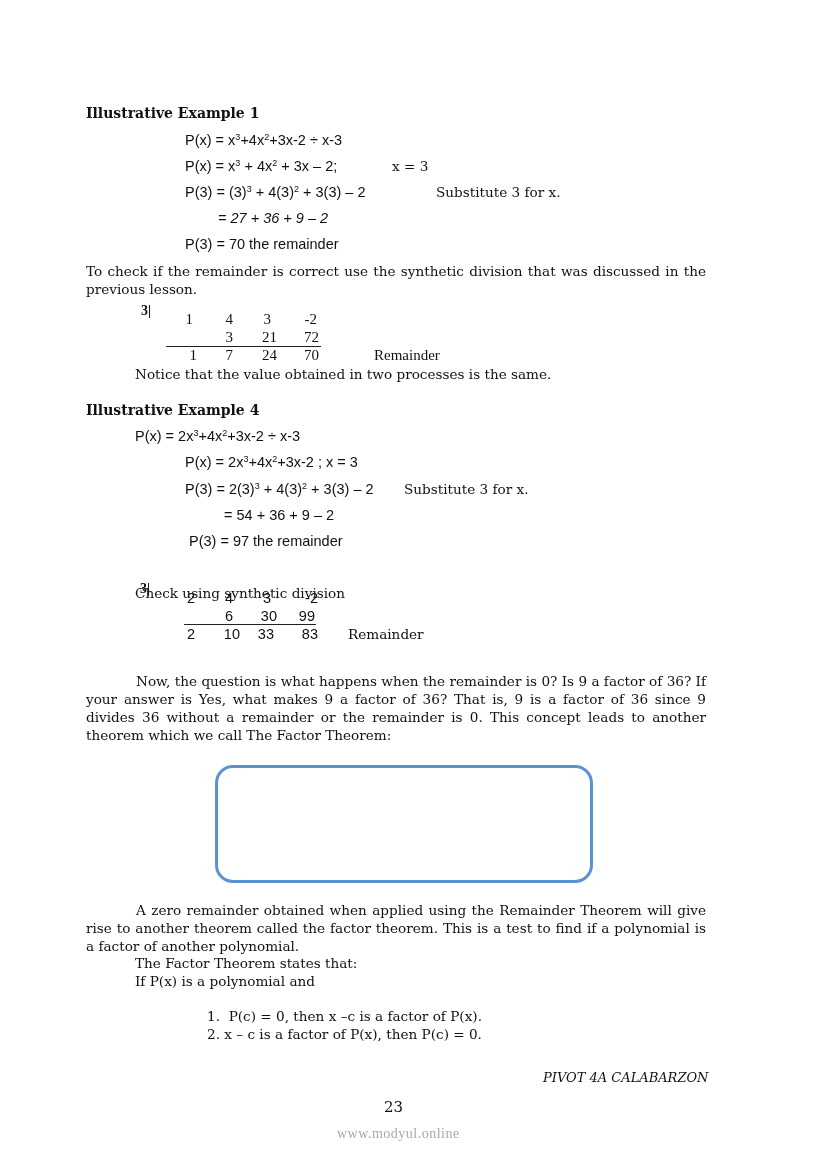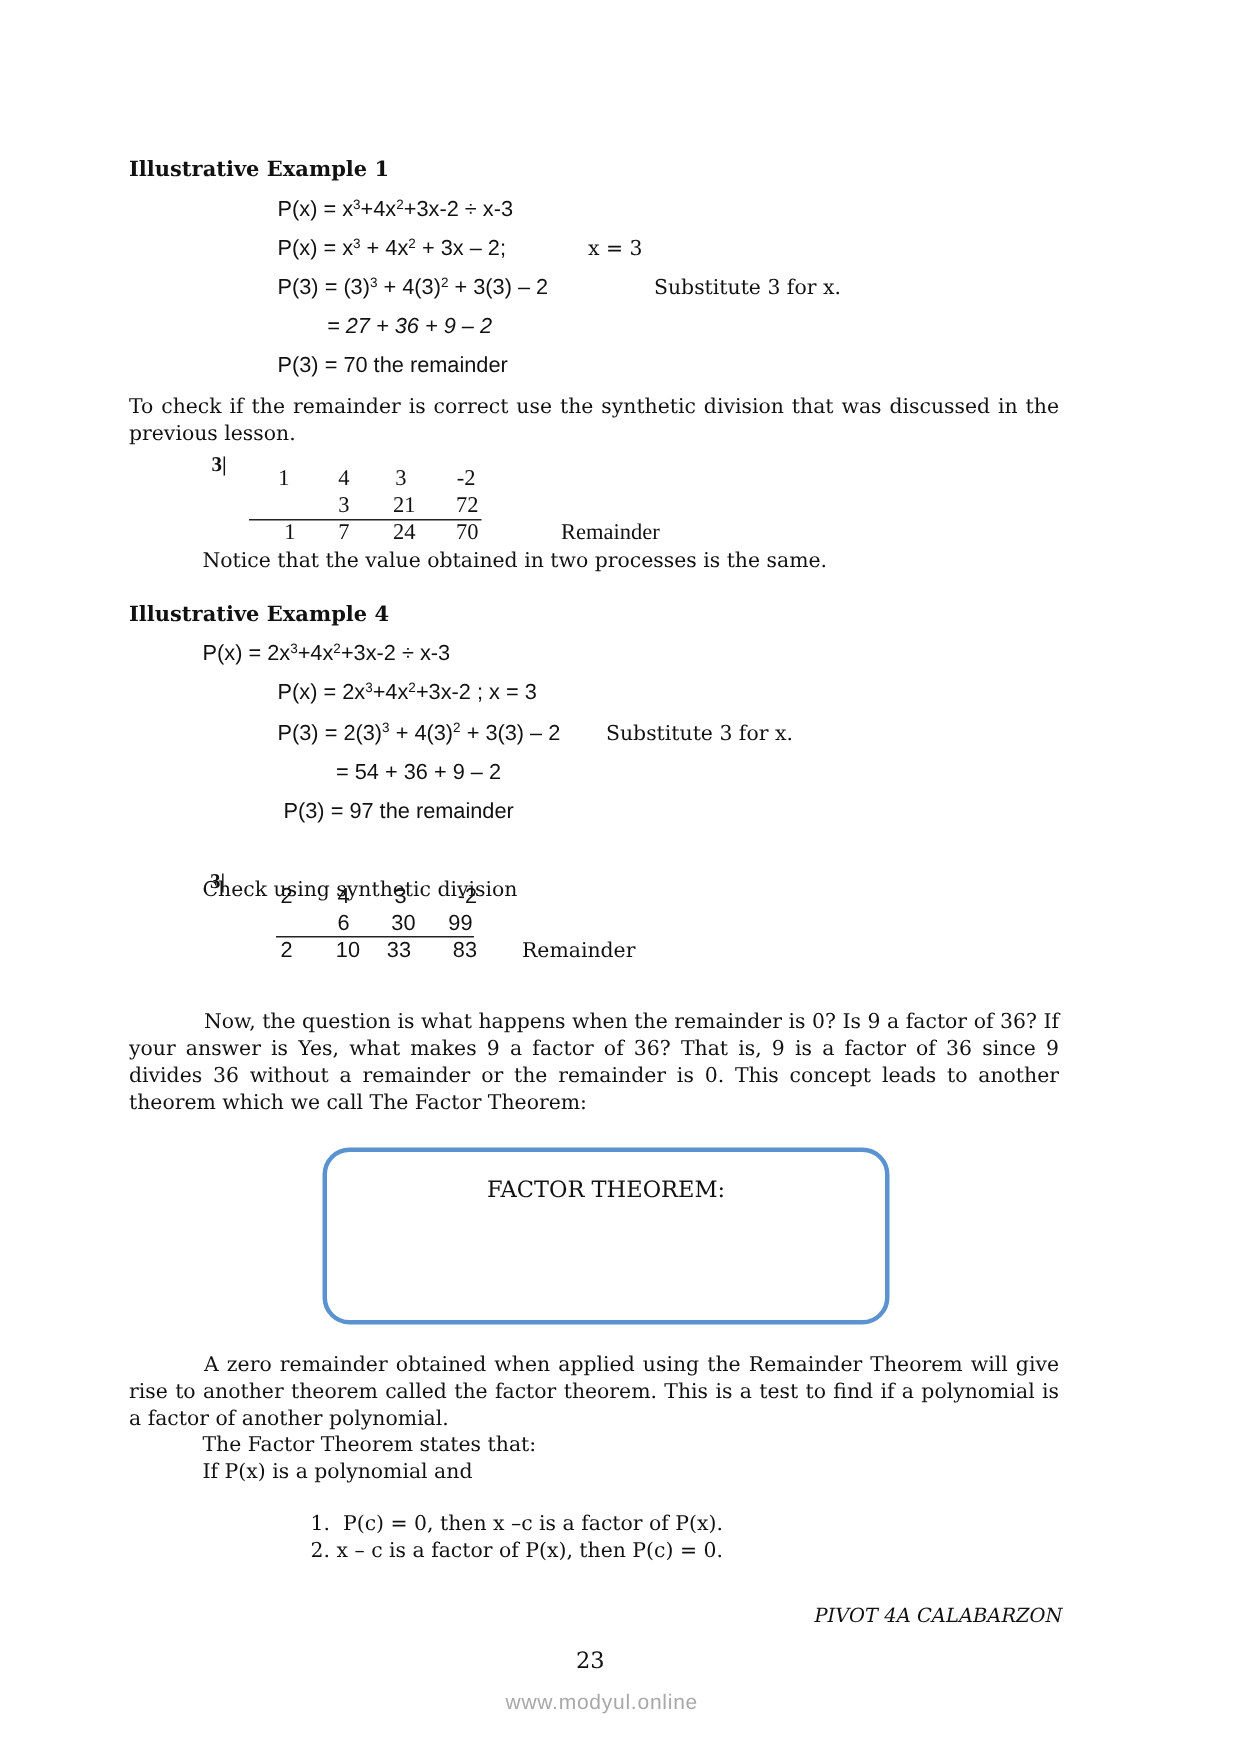--- a/index.html
+++ b/index.html
@@ -12,21 +12,21 @@
   .para .ind { display:inline-block; width:50px; }
   sup { font-size:9px; vertical-align:5px; line-height:0; }
   .syn { font-family:"Liberation Serif", serif; font-size:15px; }
   .syn-cell { position:absolute; text-align:right; width:30px; }
   .syn-line { position:absolute; height:1px; background:#222; }
   .box { position:absolute; left:215px; top:765px; width:372px; height:112px; border:3px solid #5b93d0; border-radius:18px; }
   .box-title { position:absolute; left:0; right:0; top:16px; text-align:center; font-family:"DejaVu Serif", serif; font-size:15px; }
   .box-text { position:absolute; left:0; right:0; top:42px; text-align:center; font-family:"DejaVu Serif", serif; font-size:15px; line-height:24px; }
   .footer-src { font-family:"DejaVu Serif", serif; font-style:italic; font-size:13px; }
   .page-num { font-family:"DejaVu Serif", serif; font-size:15px; }
-  .watermark { font-family:Liberation Sans, sans-serif; font-size:14px; color:#a8a8a8; letter-spacing:0.5px; }
+  .watermark { font-family:Liberation Serif, serif; font-size:14px; color:#a8a8a8; letter-spacing:0.5px; }
 </style>
 </head>
 <body>
 
 <div class="abs heading" style="left:86px; top:105px;">Illustrative Example 1</div>
 
 <div class="abs eq" style="left:185px; top:132px;"><span>P(x) = x</span><sup>3</sup><span>+4x</span><sup>2</sup><span>+3x-2 ÷ x-3</span></div>
 
 <div class="abs eq" style="left:185px; top:158px;"><span>P(x) = x</span><sup>3</sup><span> + 4x</span><sup>2</sup><span> + 3x – 2;</span></div>
 <div class="abs body" style="left:392px; top:158px;">x = 3</div>
@@ -89,21 +89,20 @@
   <div class="syn-cell eq" style="left:165px; top:626px;">2</div>
   <div class="syn-cell eq" style="left:210px; top:626px;">10</div>
   <div class="syn-cell eq" style="left:244px; top:626px;">33</div>
   <div class="syn-cell eq" style="left:288px; top:626px;">83</div>
   <div class="abs body" style="left:348px; top:626px;">Remainder</div>
 </div>
 
 <div class="para" style="top:672px;"><span class="ind"></span><span>Now, the question is what happens when the remainder is 0? Is 9 a factor of 36? If your answer is Yes, what makes 9 a factor of 36? That is, 9 is a factor of 36 since 9 divides 36 without a remainder or the remainder is 0. This concept leads to another theorem which we call The Factor Theorem:</span></div>
 
 <div class="box" style="border-color: rgb(91, 147, 208);">
-  <div class="box-title">FACTOR THEOREM:</div>
 </div>
 
 <div class="para" style="top:901px;"><span class="ind"></span><span>A zero remainder obtained when applied using the Remainder Theorem will give rise to another theorem called the factor theorem. This is a test to find if a polynomial is a factor of another polynomial.</span></div>
 
 <div class="abs body" style="left:135px; top:955px;">The Factor Theorem states that:</div>
 <div class="abs body" style="left:135px; top:973px;">If P(x) is a polynomial and</div>
 
 <div class="abs body" style="left:207px; top:1008px;"><span>1.</span>&nbsp;&nbsp;<span>P(c) = 0, then x –c is a factor of P(x).</span></div>
 <div class="abs body" style="left:207px; top:1026px;"><span>2.</span>&nbsp;<span>x – c is a factor of P(x), then P(c) = 0.</span></div>
 

